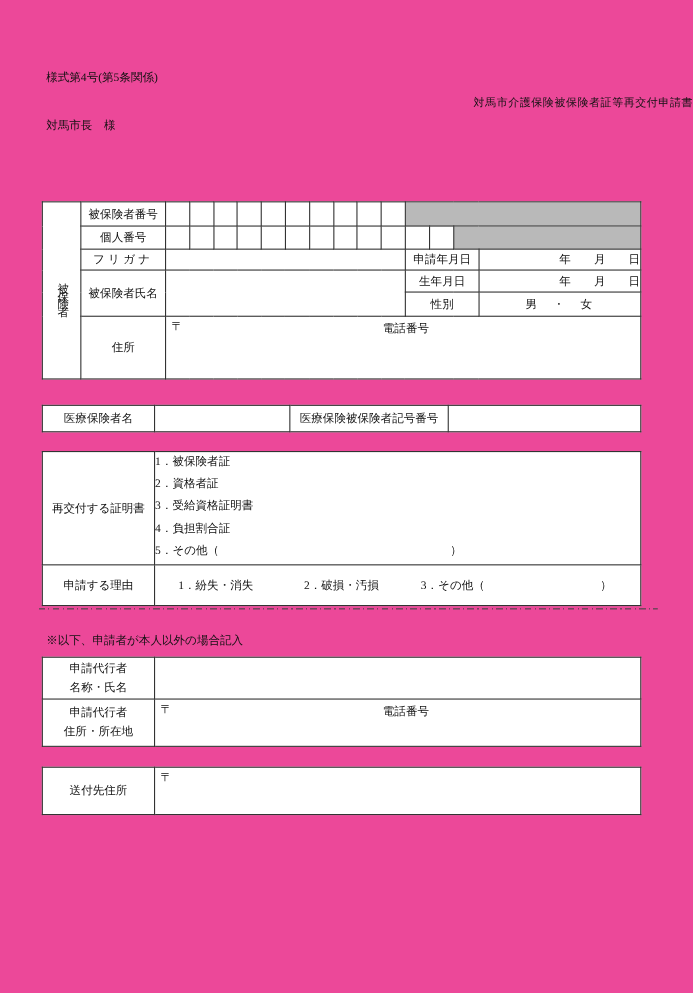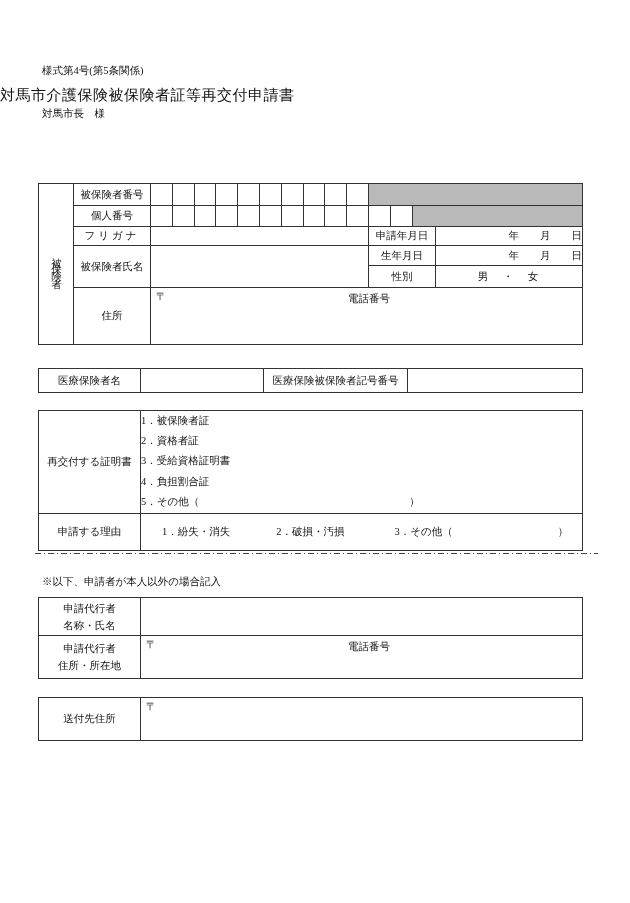--- a/index.html
+++ b/index.html
@@ -1,23 +1,23 @@
 <!DOCTYPE html>
 <html><head>
 <meta charset="utf-8">
 <style>
   * { margin:0; padding:0; box-sizing:border-box; }
   html,body { background:#e8e8e8; }
   .page {
-    position:relative; width:630px; height:903px; background:#ffffff;
+    position:relative; width:630px; height:903px; background:#ec4899;
     font-family:"Liberation Serif","DejaVu Serif",serif;
     color:#111; font-size:10.5px; overflow:hidden;
   }
   .form-no   { position:absolute; left:42px; top:64px; }
-  .title     { position:absolute; left:0; top:86px; width:630px; text-align:left; font-size:15px; letter-spacing:0.5px; }
+  .title     { position:absolute; left:0; top:86px; width:630px; text-align:right; font-size:10px; letter-spacing:0.5px; }
   .addressee { position:absolute; left:42px; top:107px; }
   .intro     { position:absolute; left:42px; top:143px; width:556px; font-size:11px; white-space:nowrap; }
   .note      { position:absolute; left:42px; }
 
   table.form { position:absolute; border-collapse:collapse; table-layout:fixed; background:#fff; border:1.5px solid #333; }
   table.form td { border:1px solid #333; padding:0; font-size:10.5px; overflow:hidden; }
 
   .lbl  { text-align:center; vertical-align:middle; padding:0 2px; }
   .lbl2 div { line-height:17px; text-align:center; }
   .small { font-size:9.5px; }
@@ -30,21 +30,21 @@
   .genderval { text-align:center; vertical-align:middle; letter-spacing:2px; }
   .relcell { position:relative; vertical-align:top; }
   .yu  { position:absolute; left:5px; top:2px; }
   .tel-main  { position:absolute; left:197px; top:4px; }
   .tel-proxy { position:absolute; left:207px; top:4px; }
 
   .items { vertical-align:top; padding:2px 0 0 9px; }
   .items div { line-height:20.2px; white-space:pre; }
   .reasons { vertical-align:middle; padding-left:9px; white-space:pre; }
   .reasons .r2 { margin-left:46px; }
-  .reasons .r3 { margin-left:50px; }
+  .reasons .r3 { margin-left:38px; }
 
   .divider {
     position:absolute; left:35px; top:553px; width:563px; height:1px;
     background:repeating-linear-gradient(to right,#444 0 6px,transparent 6px 9px,#444 9px 10px,transparent 10px 13px);
   }
 </style>
 </head>
 <body>
 
 <div class="page">

